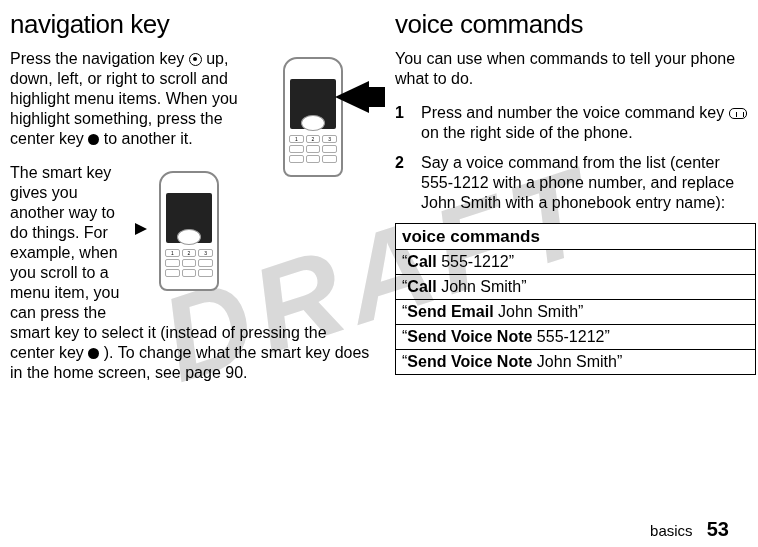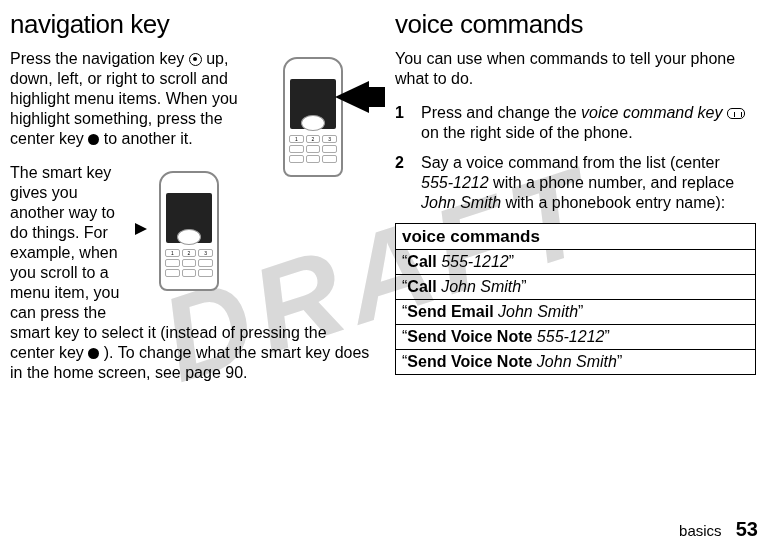--- a/index.html
+++ b/index.html
@@ -161,21 +161,21 @@
     position: relative;
   }
   .voice-icon::after {
     content: "";
     position: absolute;
     left: 6px; top: 3px;
     width: 6px; height: 5px;
     border-left: 1.5px solid #000;
     border-right: 1.5px solid #000;
   }
-  .italic { font-style: italic; }
+  .italic { }
   .bold { font-weight: bold; }
   .listnum {
     display: flex;
     gap: 12px;
     margin-bottom: 10px;
   }
   .listnum .num { font-weight: bold; width: 14px; }
   .listnum .body { flex: 1; }
   .indent-follow { margin-left: 26px; margin-bottom: 10px; }
   
@@ -192,21 +192,21 @@
   }
   table.vc th {
     background: #fff;
     font-weight: bold;
     font-size: 17px;
   }
   
   .footer {
     position: absolute;
     bottom: 6px;
-    right: 0;
+    right: 29px;
     font-size: 15px;
     z-index: 1;
   }
   .footer .pnum { font-weight: bold; font-size: 20px; margin-left: 10px; }
 </style>
 </head>
 <body>
 
 <div class="watermark">DRAFT</div>
 
@@ -272,21 +272,21 @@
   </div>
 
   <div class="col">
     <h2>voice commands</h2>
 
     <p class="para">You can use when commands to tell your phone what to do.</p>
 
     <div class="listnum">
       <div class="num">1</div>
       <div class="body">
-        <span>Press and change the </span>
+        <span>Press and number the </span>
         <span class="italic">voice command key</span>
         <span> </span>
         <span class="voice-icon"></span>
         <span> on the right side of the phone.</span>
       </div>
     </div>
 
 
     <div class="listnum">
       <div class="num">2</div>

